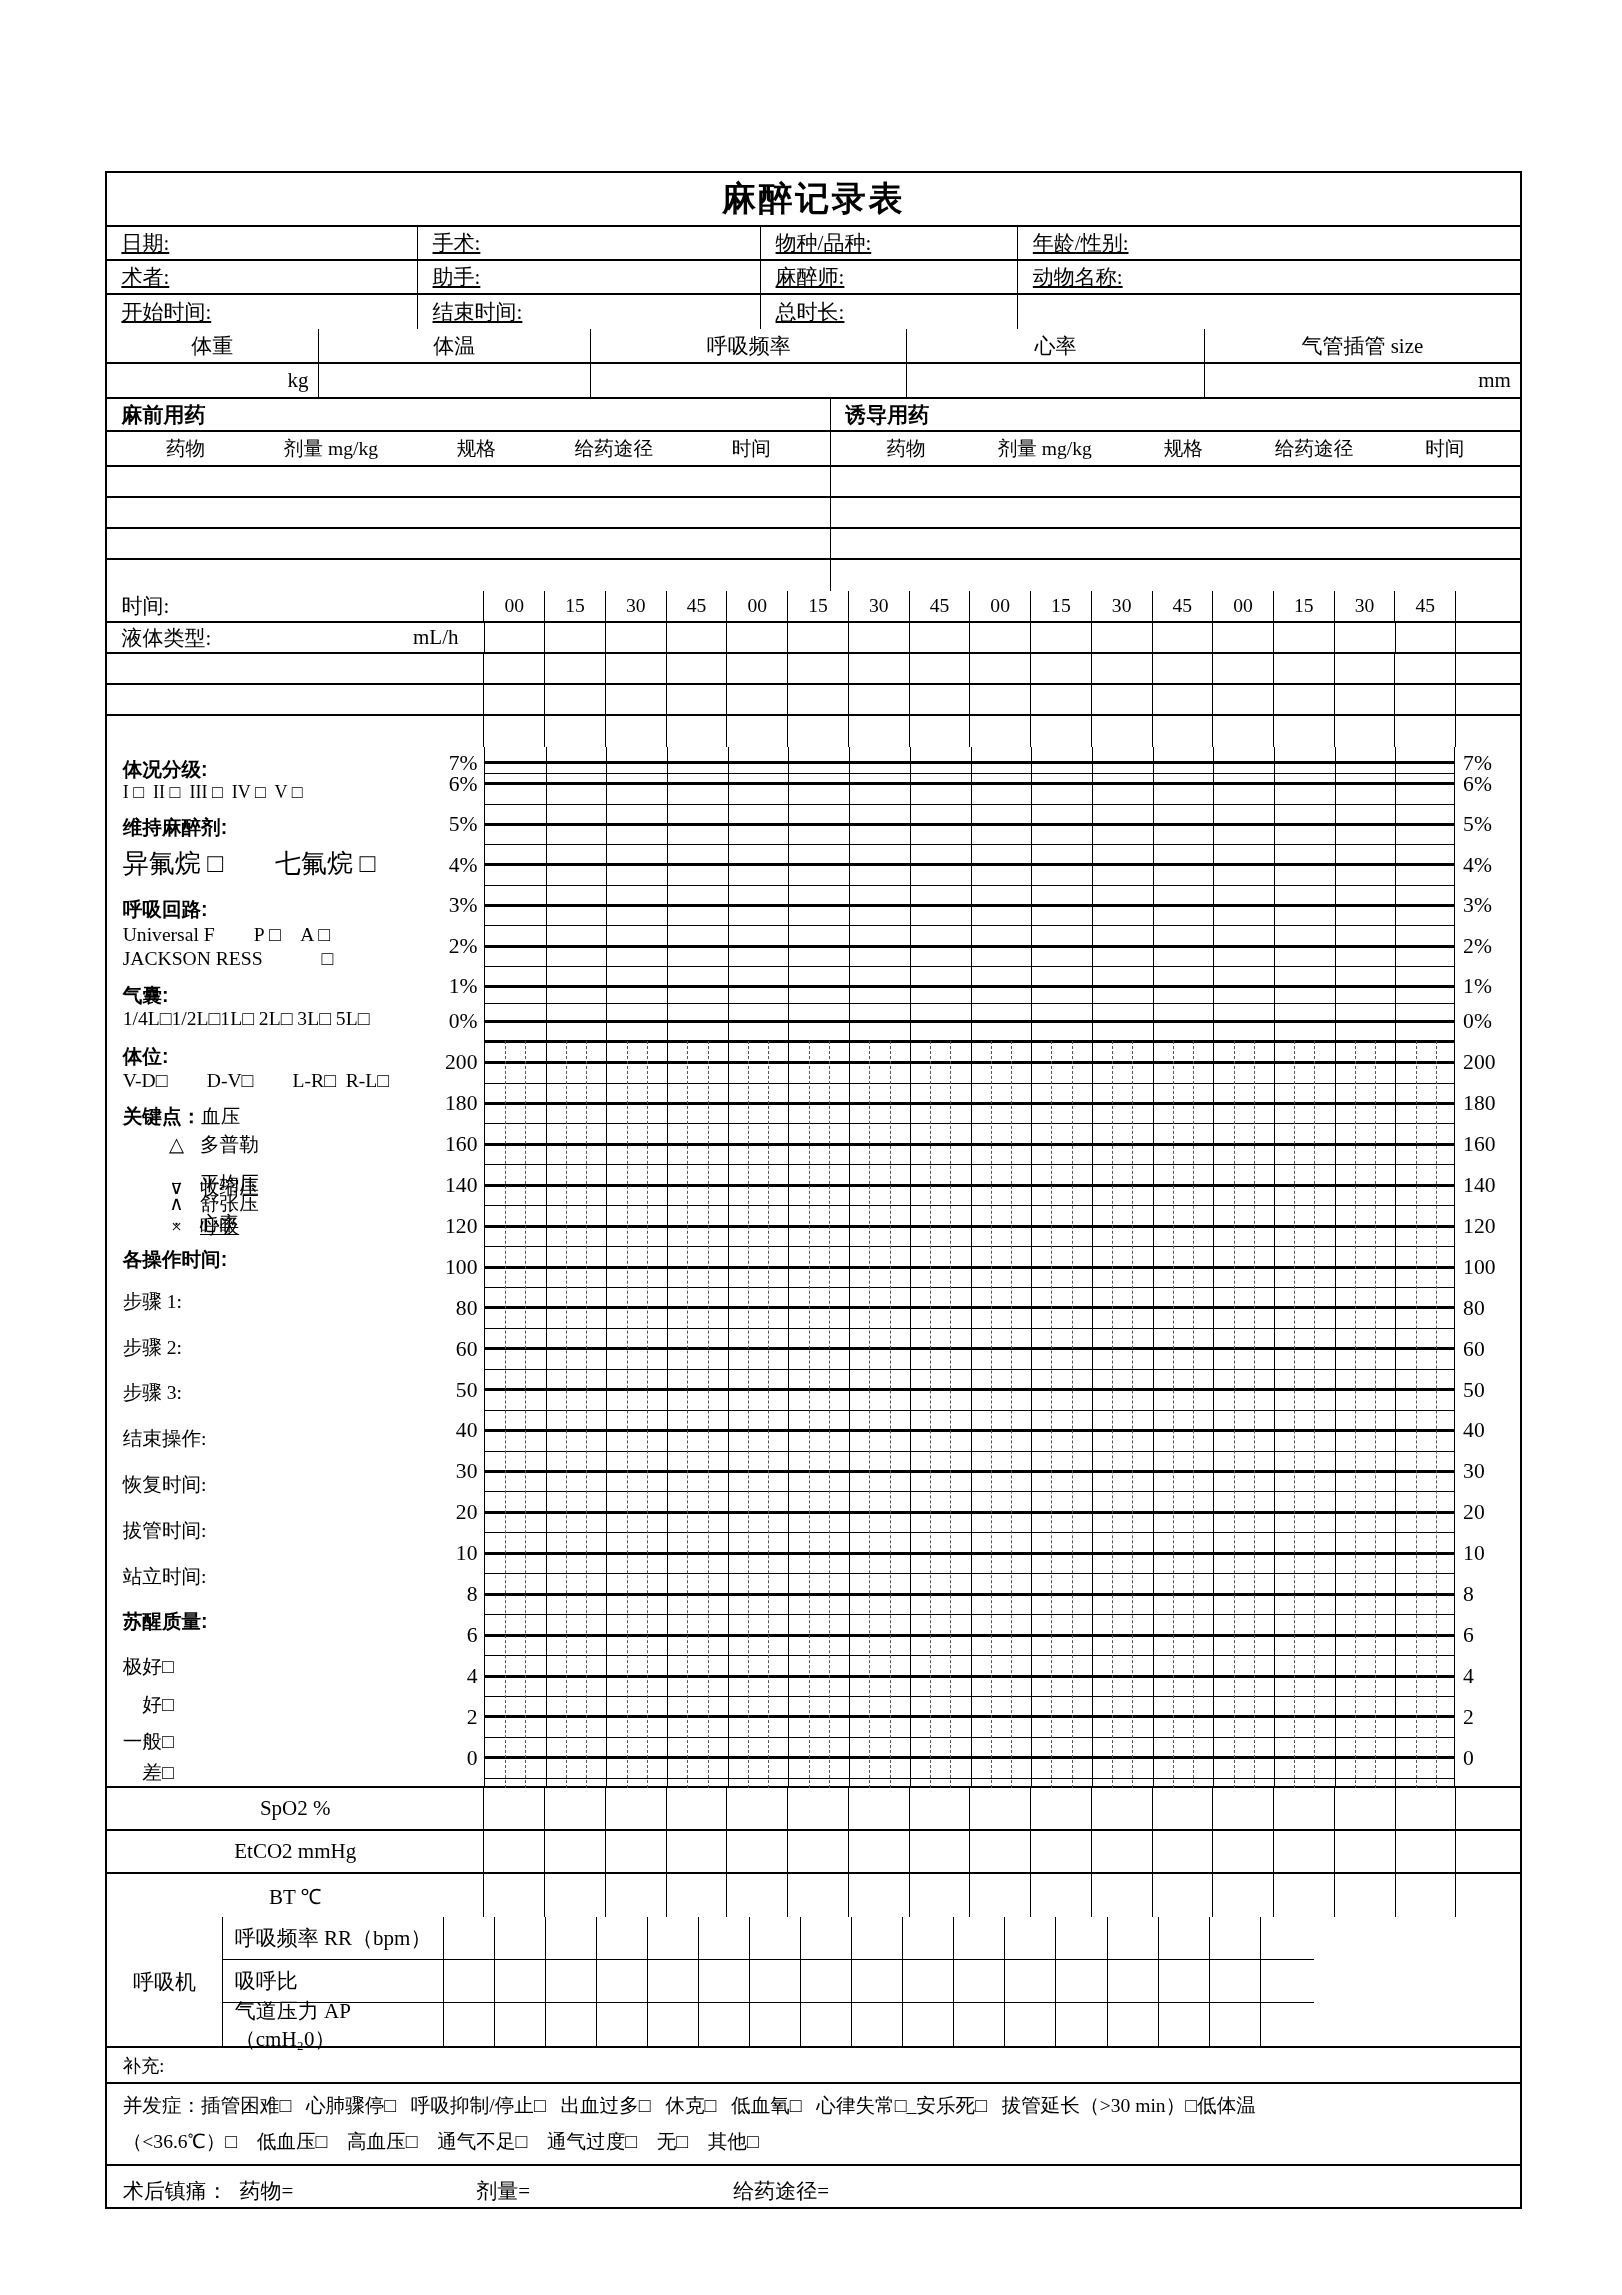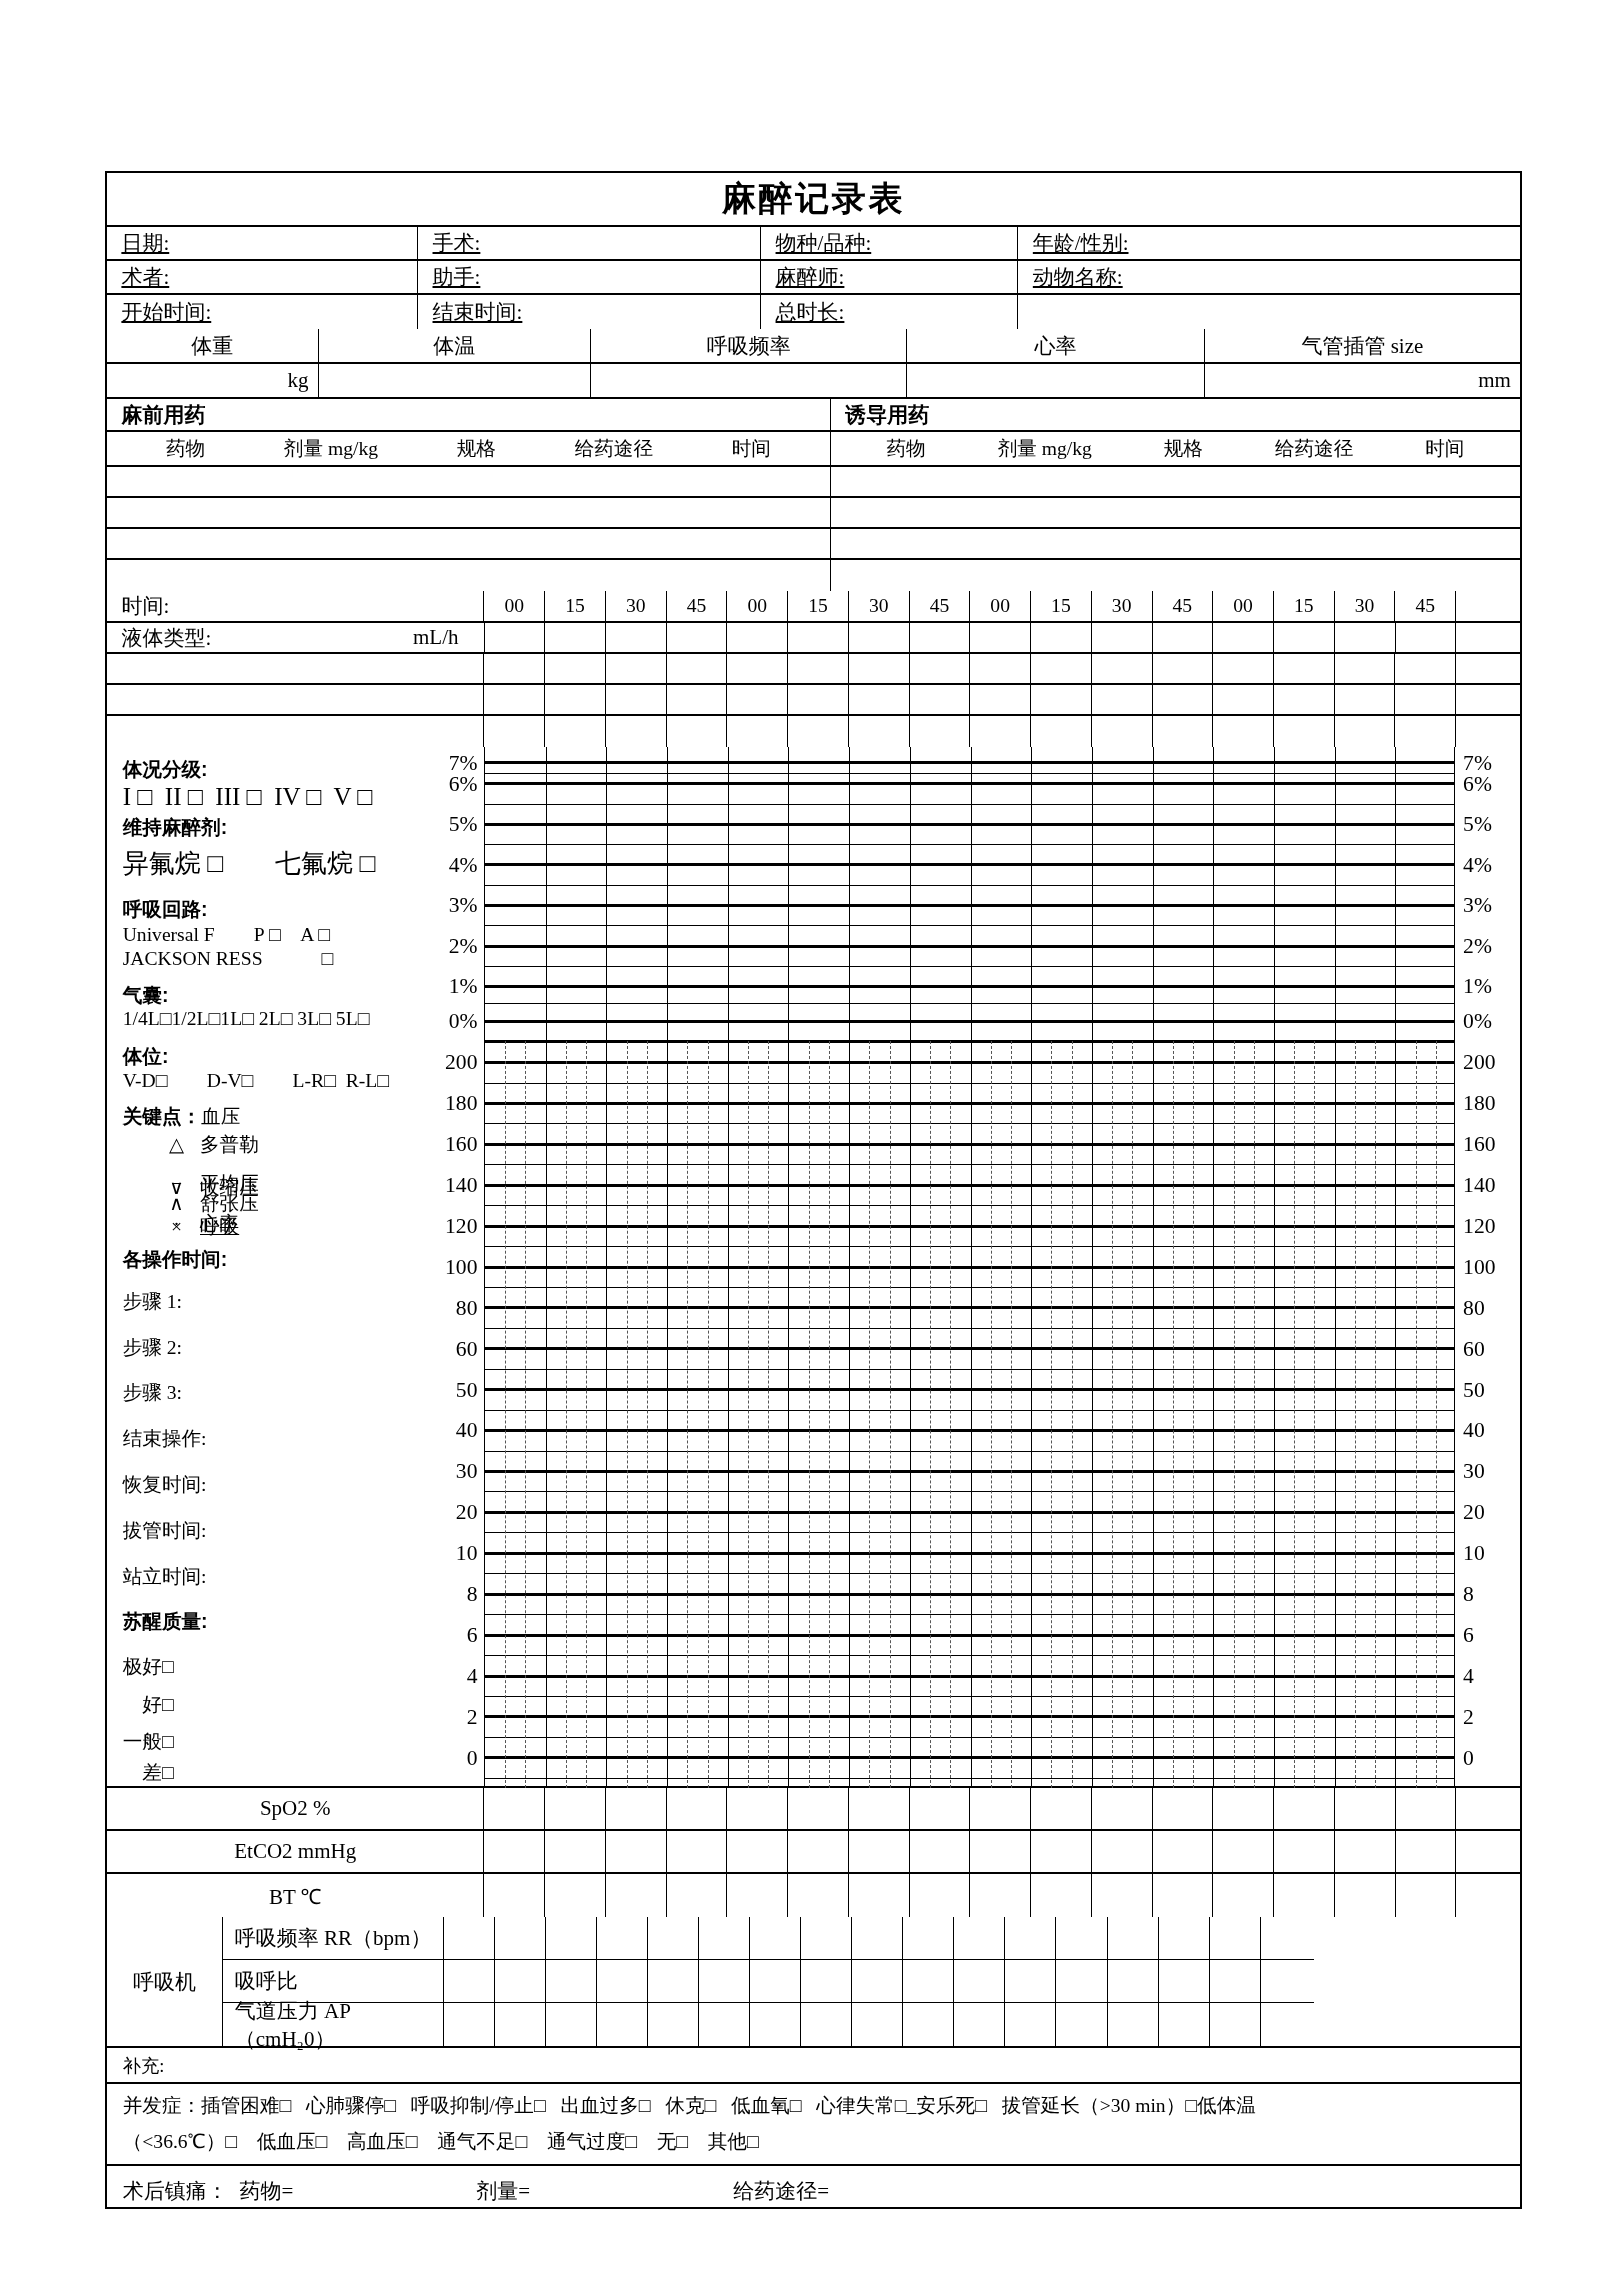--- a/index.html
+++ b/index.html
@@ -267,21 +267,21 @@
           <div class="gcol"></div>
           <div class="gcol"></div>
           <div class="gcol"></div>
           <div class="gtail"></div>
         </div>
       </div>
 
     <div class="chart-row">
       <div class="chart-left" id="chart-left">
         <div class="sb bold" style="top:11.8px">体况分级:</div>
-        <div class="sb" style="top:36px; font-size:25px">I □  II □  III □  IV □  V □</div>
+        <div class="sb" style="top:36px; font-size:18px">I □  II □  III □  IV □  V □</div>
         <div class="sb bold" style="top:70px">维持麻醉剂:</div>
         <div class="sb big" style="top:103px">异氟烷 □　　七氟烷 □</div>
         <div class="sb bold" style="top:152px">呼吸回路:</div>
         <div class="sb" style="top:177px">Universal F　　P □　A □</div>
         <div class="sb" style="top:201px">JACKSON RESS　　　□</div>
         <div class="sb bold" style="top:238px">气囊:</div>
         <div class="sb" style="top:261px">1/4L□1/2L□1L□ 2L□ 3L□ 5L□</div>
         <div class="sb bold" style="top:299px">体位:</div>
         <div class="sb" style="top:323px">V-D□　　D-V□　　L-R□  R-L□</div>
         <div class="sb" style="top:359px"><b style="font-family:'Liberation Sans',sans-serif">关键点：</b><span>血压</span></div>

